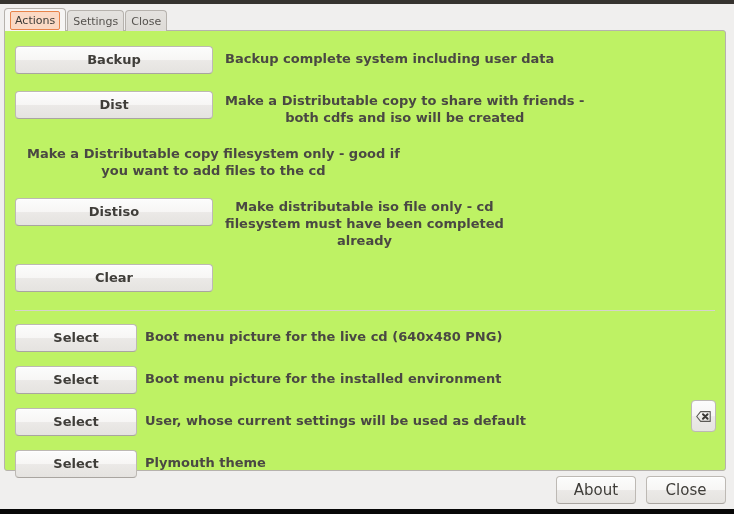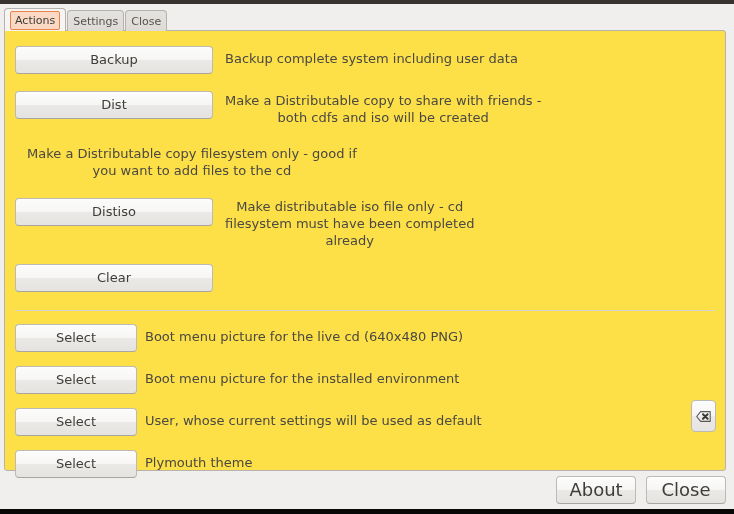--- a/index.html
+++ b/index.html
@@ -89,24 +89,25 @@
     color: #3c3b37;
   }
   .tab .tab-focus { display: inline; }
 
   .tab-page {
     position: absolute;
     left: 0;
     top: 22px;
     width: 722px;
     height: 441px;
-    background: #fde047;
+    background: #bef264;
     border: 1px solid #b6b2ad;
     border-radius: 0 3px 3px 3px;
     box-sizing: border-box;
+    font-weight: bold;
   }
 
   
   .rows {
     position: absolute;
     left: 0;
     top: 0;
     width: 100%;
   }
 
@@ -176,21 +177,21 @@
     width: 734px;
     height: 30px;
   }
 
   .bottom-btn {
     position: absolute;
     width: 80px;
     height: 28px;
     line-height: 26px;
     text-align: center;
-    font-size: 18px;
+    font-size: 15px;
     color: #3f3d39;
     background: linear-gradient(to bottom, #fcfcfc 0%, #f7f6f5 48%, #ebe9e7 52%, #e5e3e0 100%);
     border: 1px solid #bdb9b4;
     border-bottom-color: #a9a5a0;
     border-radius: 4px;
     box-shadow: 0 1px 0 rgba(255,255,255,0.85) inset;
     box-sizing: border-box;
     cursor: default;
     user-select: none;
   }

